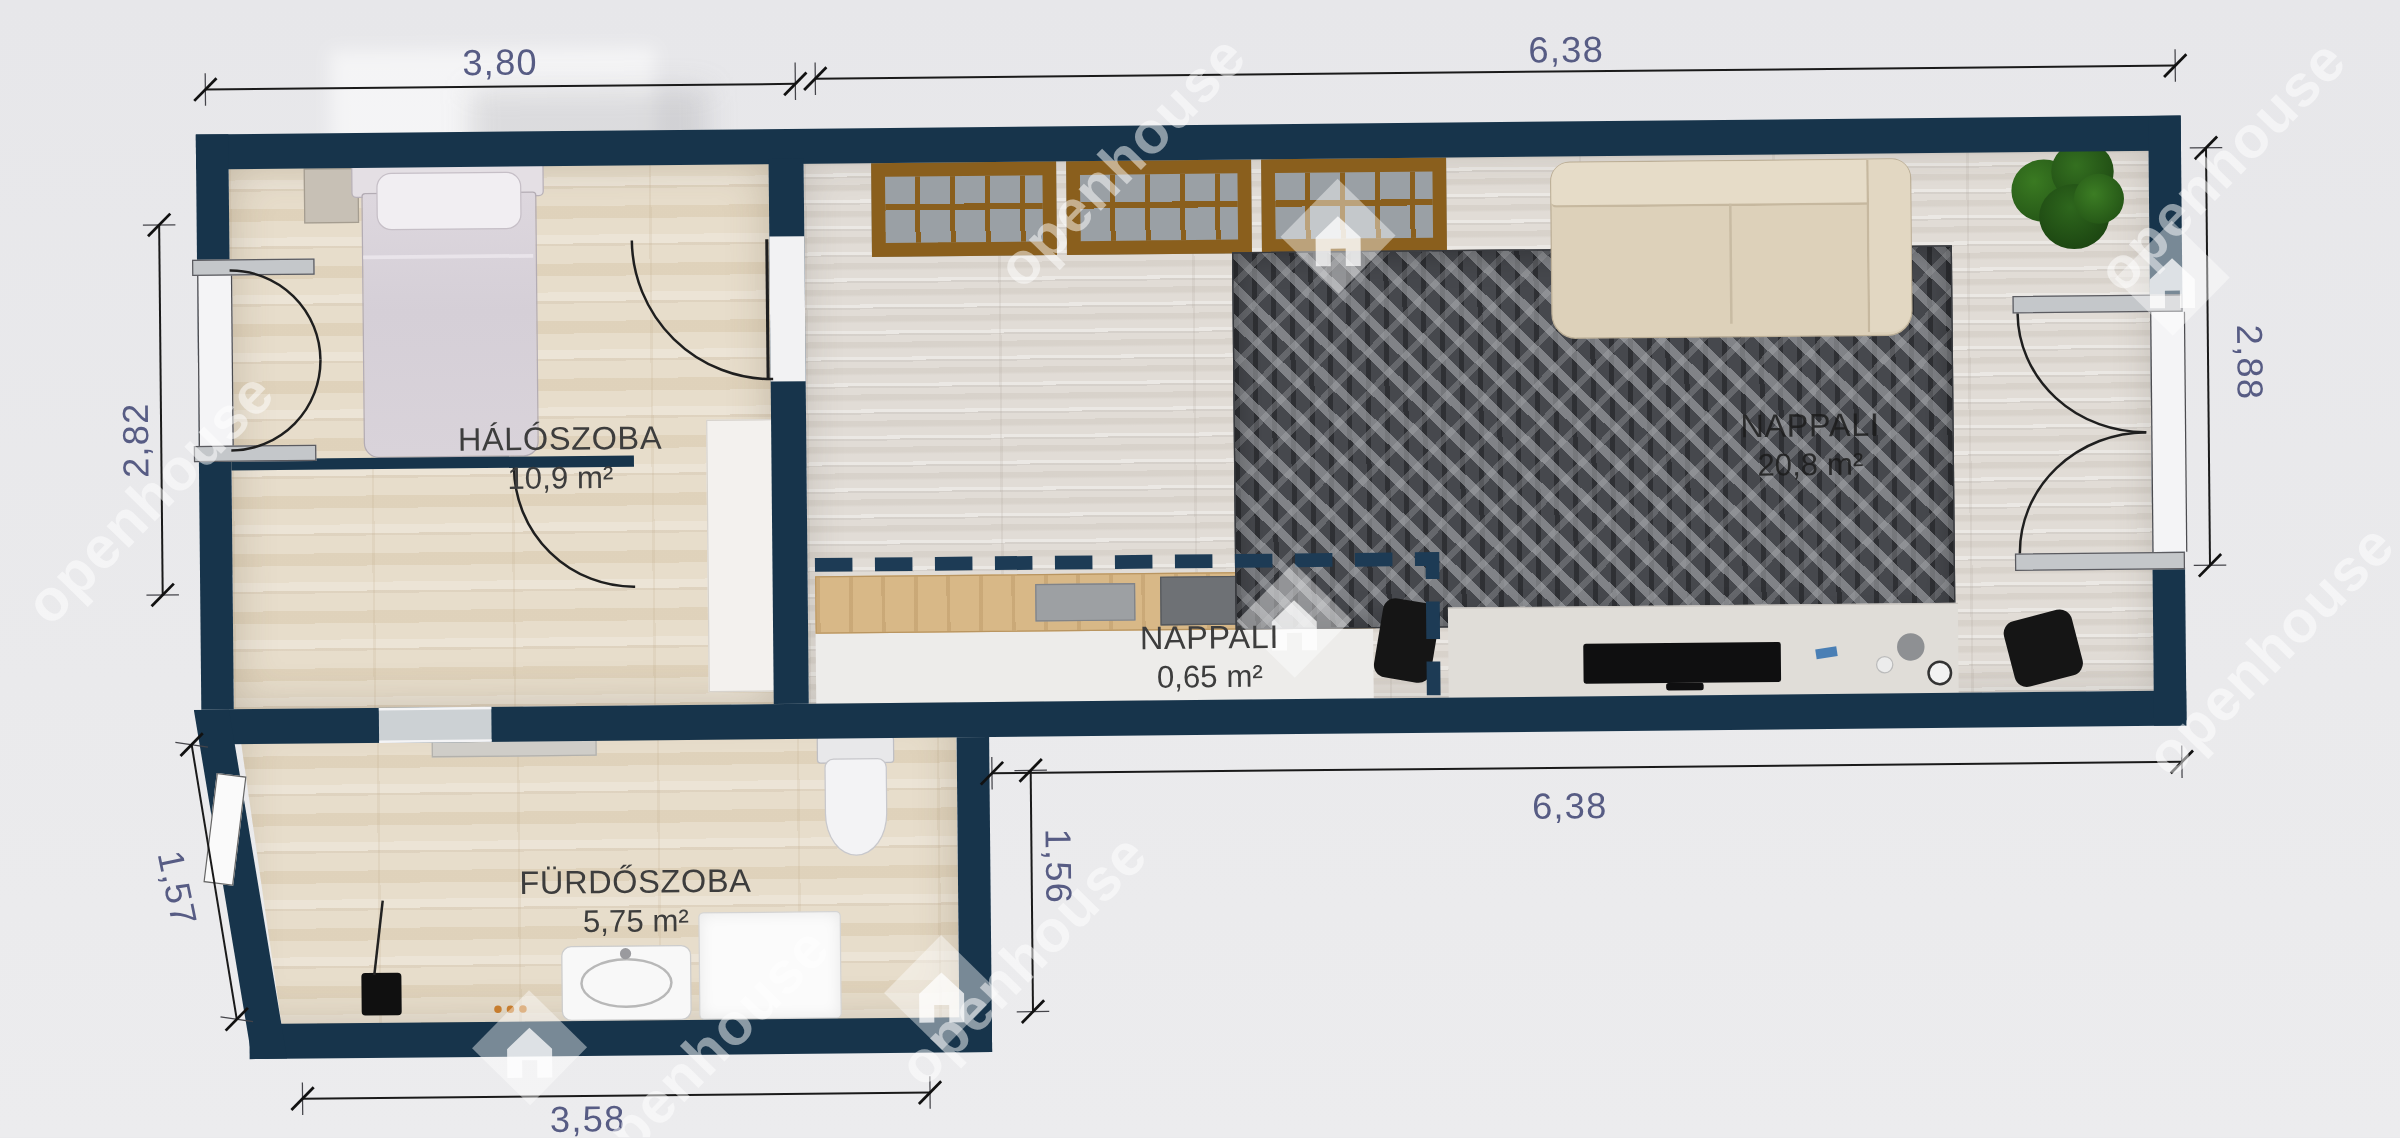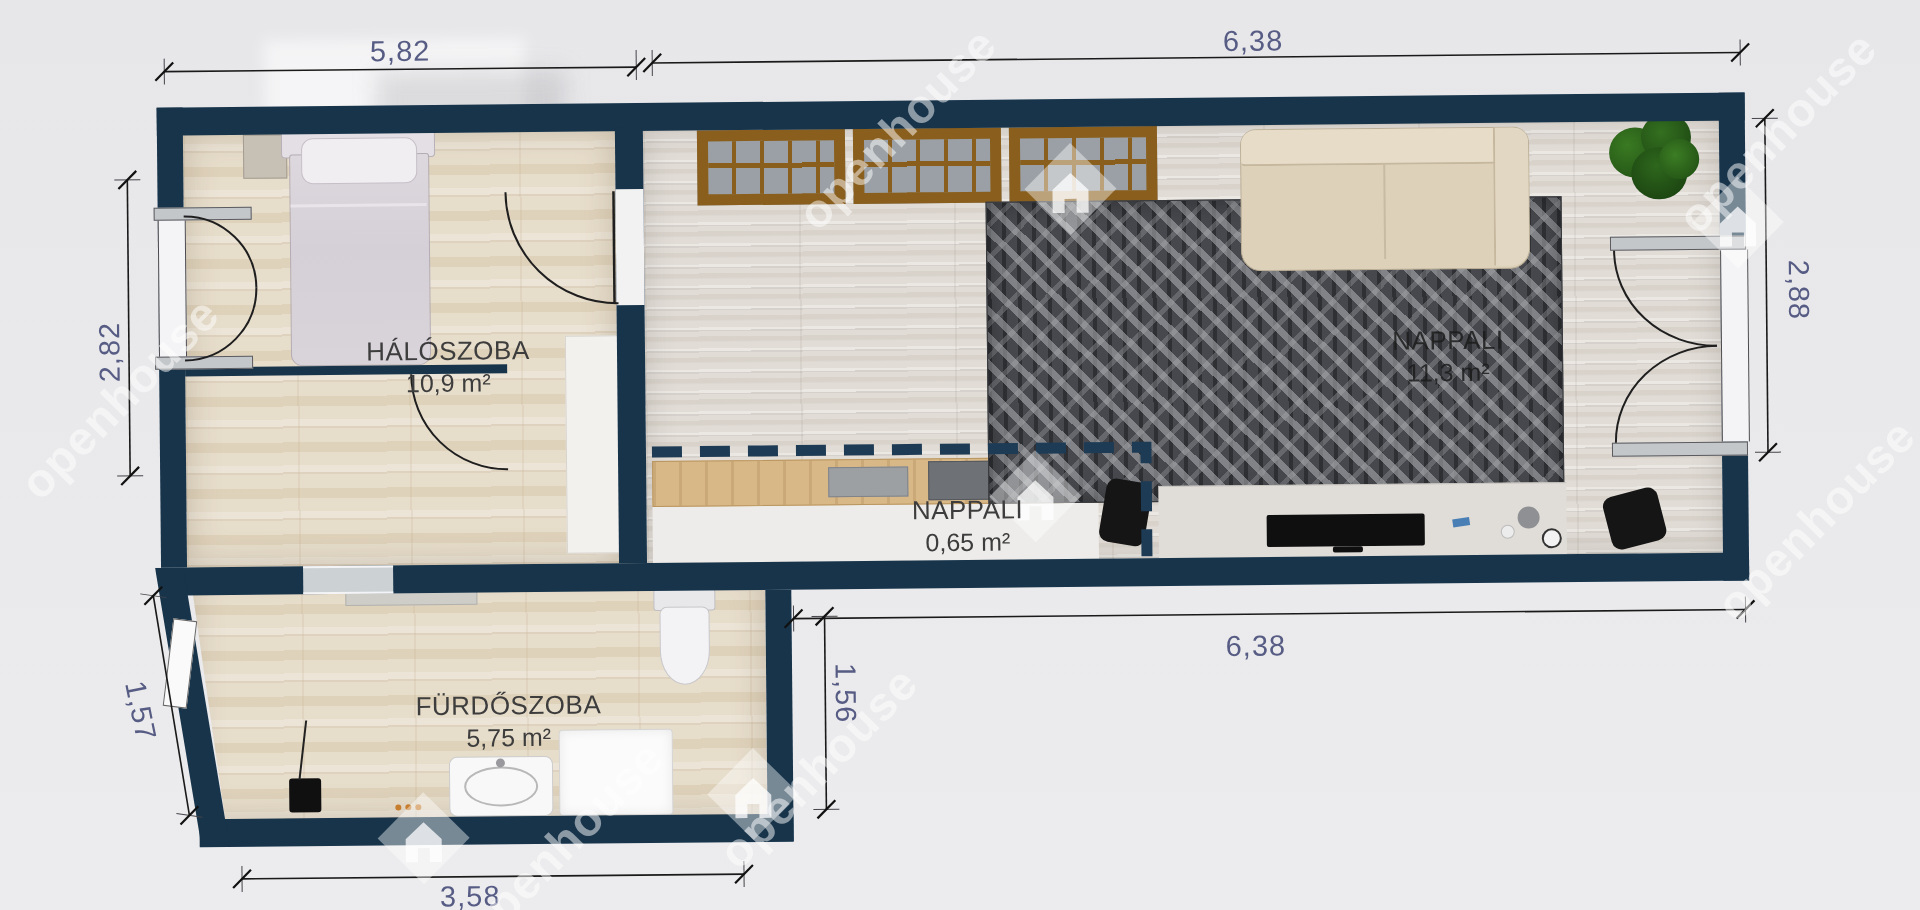--- a/index.html
+++ b/index.html
@@ -260,28 +260,28 @@
   <div class="abs room-label" style="left:449px;top:362px;">
     <div class="rn">HÁLÓSZOBA</div>
     <div class="ra">10,9 m²</div>
   </div>
   <div class="abs room-label" style="left:967px;top:526px;">
     <div class="rn">NAPPALI</div>
     <div class="ra">0,65 m²</div>
   </div>
   <div class="abs room-label" style="left:1449px;top:361px;color:#1c1c1c;opacity:.85;">
     <div class="rn">NAPPALI</div>
-    <div class="ra">11,3 m²</div>
+    <div class="ra">20,8 m²</div>
   </div>
   <div class="abs room-label" style="left:506px;top:717px;">
     <div class="rn">FÜRDŐSZOBA</div>
     <div class="ra">5,75 m²</div>
   </div>
 
-  <div class="abs dim" style="left:404px;top:46px;">5,82</div>
+  <div class="abs dim" style="left:404px;top:46px;">3,80</div>
   <div class="abs dim" style="left:1257px;top:44px;">6,38</div>
   <div class="abs dim rm90" style="left:111px;top:344px;">2,82</div>
   <div class="abs dim r90" style="left:1800px;top:298px;">2,88</div>
   <div class="abs dim r79" style="left:138px;top:703px;">1,57</div>
   <div class="abs dim r90" style="left:843px;top:692px;">1,56</div>
   <div class="abs dim" style="left:1254px;top:649px;">6,38</div>
   <div class="abs dim" style="left:466px;top:892px;">3,58</div>
 
   <div class="wm" style="left:120px;top:390px;">openhouse</div>
   <div class="wm" style="left:560px;top:838px;">openhouse</div>

